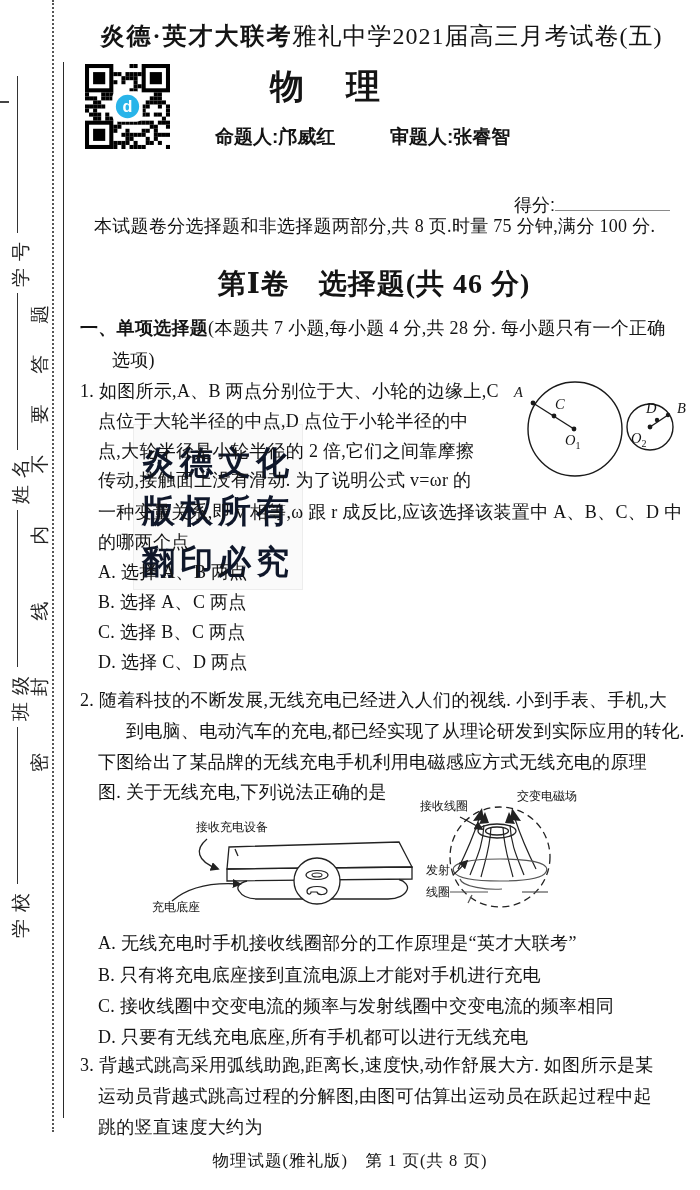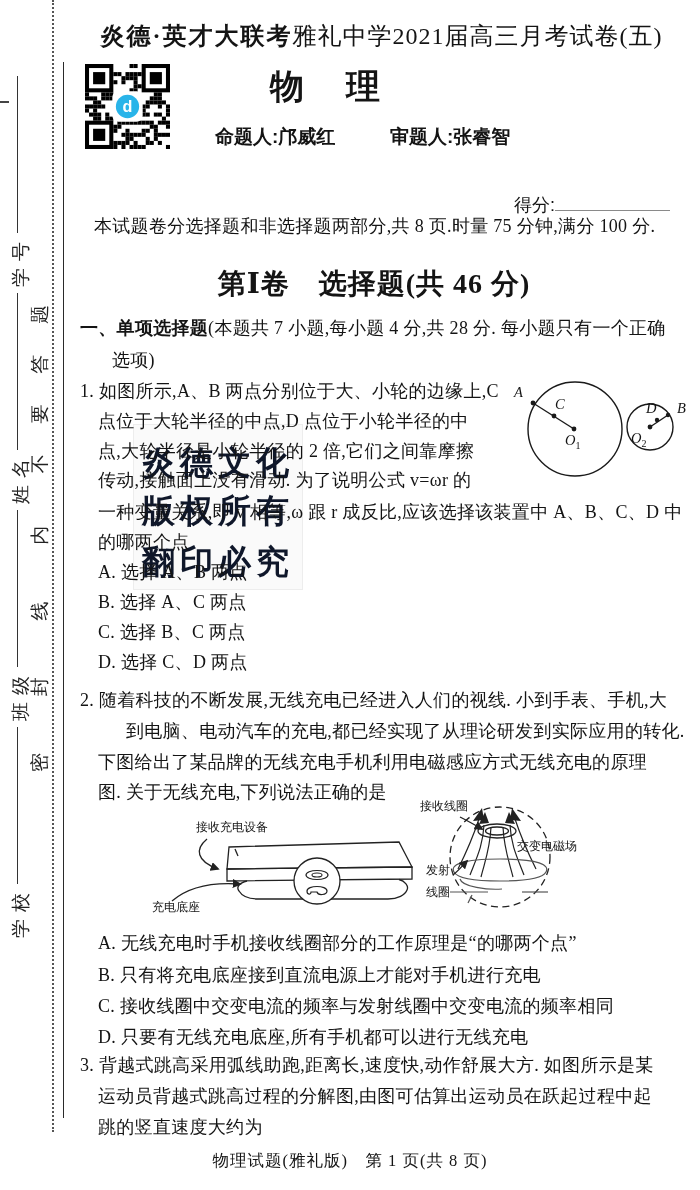--- a/index.html
+++ b/index.html
@@ -328,25 +328,25 @@
       <line x1="372" y1="97" x2="398" y2="97"></line>
       <line x1="322" y1="100" x2="318" y2="108"></line>
     </g>
     <path d="M303,80 C309,75 313,70 317,66" marker-end="url(#ah)"></path>
     <path d="M310,22 C318,26 325,30 332,34" marker-end="url(#ah)"></path>
   </g>
 </svg>
 <div class="abs fig-label" style="left:196px;top:819px;">接收充电设备</div>
 <div class="abs fig-label" style="left:152px;top:899px;">充电底座</div>
 <div class="abs fig-label" style="left:420px;top:798px;">接收线圈</div>
-<div class="abs fig-label" style="left:517px;top:838px;">交变电磁场</div>
+<div class="abs fig-label" style="left:517px;top:788px;">交变电磁场</div>
 <div class="abs fig-label" style="left:426px;top:862px;">发射</div>
 <div class="abs fig-label" style="left:426px;top:884px;">线圈</div>
 
-<div class="abs body-line" style="left:98px;top:931px;">A. 无线充电时手机接收线圈部分的工作原理是“的哪两个点”</div>
+<div class="abs body-line" style="left:98px;top:931px;">A. 无线充电时手机接收线圈部分的工作原理是“英才大联考”</div>
 <div class="abs body-line" style="left:98px;top:963px;">B. 只有将充电底座接到直流电源上才能对手机进行充电</div>
 <div class="abs body-line" style="left:98px;top:994px;">C. 接收线圈中交变电流的频率与发射线圈中交变电流的频率相同</div>
 <div class="abs body-line" style="left:98px;top:1025px;">D. 只要有无线充电底座,所有手机都可以进行无线充电</div>
 
 <div class="abs body-line" style="left:80px;top:1053px;text-align:center;">3. 背越式跳高采用弧线助跑,距离长,速度快,动作舒展大方. 如图所示是某</div>
 <div class="abs body-line" style="left:98px;top:1084px;">运动员背越式跳高过程的分解图,由图可估算出运动员在跃起过程中起</div>
 <div class="abs body-line" style="left:98px;top:1115px;">跳的竖直速度大约为</div>
 
 <div class="abs footer">物理试题(雅礼版)　第 1 页(共 8 页)</div>
 

